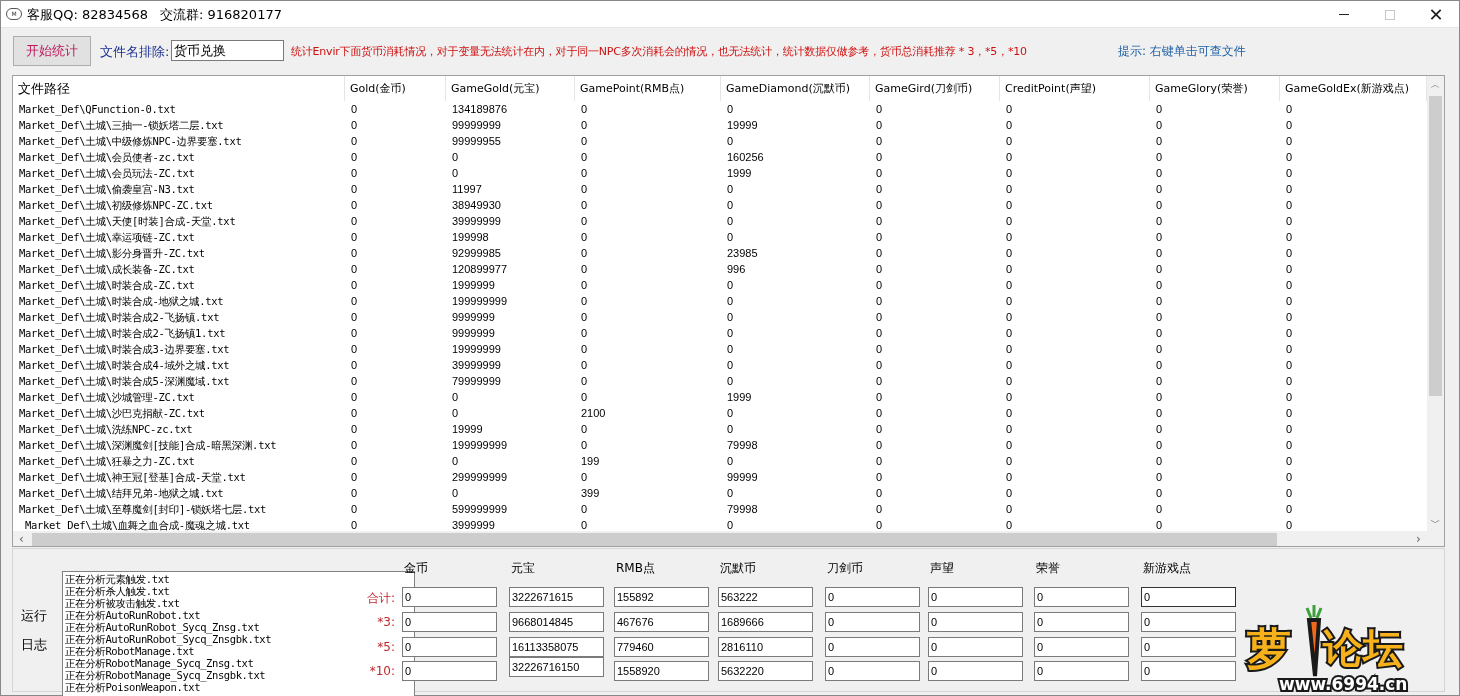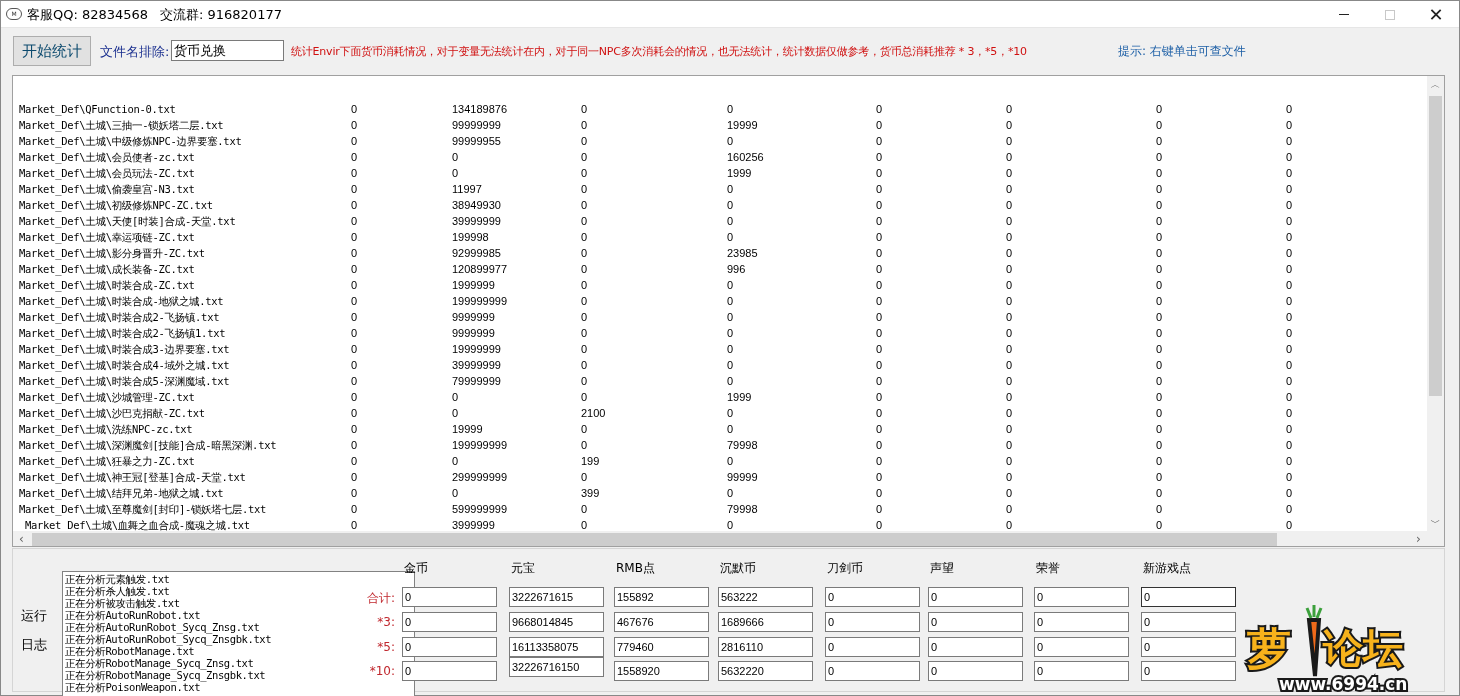--- a/index.html
+++ b/index.html
@@ -13,21 +13,21 @@
   .title-qq { left: 26px; }
   .title-group { left: 159px; }
   .win-btn { position: absolute; top: 0; width: 46px; height: 27px; display: flex; align-items: center; justify-content: center; color: #222; font-size: 14px; }
   .win-min { left: 1320px; }
   .win-max { left: 1366px; color: #bbb; }
   .win-close { left: 1412px; font-size: 18px; }
   .win-min span { display: block; width: 10px; height: 1px; background: #222; }
   .win-max span { display: block; width: 10px; height: 10px; border: 1px solid #c8c8c8; }
 
   
-  .start-btn { position: absolute; left: 12px; top: 35px; width: 78px; height: 30px; background: #e1e1e1; border: 1px solid #adadad; font-size: 15px; color: #0c4a6e; display: flex; align-items: center; justify-content: center; }
+  .start-btn { position: absolute; left: 12px; top: 35px; width: 78px; height: 30px; background: #e1e1e1; border: 1px solid #adadad; font-size: 13px; color: #be185d; display: flex; align-items: center; justify-content: center; }
   .exclude-label { position: absolute; left: 99px; top: 42px; font-size: 13px; color: #1a2f8f; white-space: nowrap; }
   .exclude-input { position: absolute; left: 170px; top: 39px; width: 113px; height: 21px; border: 1px solid #7a7a7a; background: #fff; font-size: 13px; padding: 1px 2px; font-family: "DejaVu Sans", sans-serif; }
   .notice { position: absolute; left: 290px; top: 43px; font-size: 11px; color: #d01010; white-space: nowrap; letter-spacing: -0.2px; }
   .hint { position: absolute; left: 1117px; top: 42px; font-size: 12px; color: #1d5fa6; white-space: nowrap; }
 
   
   .grid { position: absolute; left: 11px; top: 74px; width: 1433px; height: 472px; background: #fff; border: 1px solid #a0a0a0; overflow: hidden; }
   .grid-header { position: absolute; left: 0; top: 0; height: 25px; width: 1414px; background: #fff; }
   .hcell { position: absolute; top: 0; height: 25px; padding-left: 5px; font-size: 11px; line-height: 26px; color: #000; white-space: nowrap; border-right: 1px solid #e5e5e5; overflow: hidden; }
   .hcell.first { font-size: 13px; }
@@ -80,20 +80,31 @@
       </div>
   </div>
 
   <div class="start-btn">开始统计</div>
   <span class="exclude-label">文件名排除:</span>
   <input class="exclude-input" type="text" value="货币兑换" style="">
   <span class="notice">统计Envir下面货币消耗情况，对于变量无法统计在内，对于同一NPC多次消耗会的情况，也无法统计，统计数据仅做参考，货币总消耗推荐 * 3，*5，*10</span>
   <span class="hint">提示: 右键单击可查文件</span>
 
   <div class="grid">
+    <div class="grid-header" id="grid-header">
+        <div class="hcell first" style="left: 0px; width: 332px;">文件路径</div>
+        <div class="hcell" style="left: 332px; width: 101px;">Gold(金币)</div>
+        <div class="hcell" style="left: 433px; width: 129px;">GameGold(元宝)</div>
+        <div class="hcell" style="left: 562px; width: 146px;">GamePoint(RMB点)</div>
+        <div class="hcell" style="left: 708px; width: 149px;">GameDiamond(沉默币)</div>
+        <div class="hcell" style="left: 857px; width: 130px;">GameGird(刀剑币)</div>
+        <div class="hcell" style="left: 987px; width: 150px;">CreditPoint(声望)</div>
+        <div class="hcell" style="left: 1137px; width: 130px;">GameGlory(荣誉)</div>
+        <div class="hcell" style="left: 1267px; width: 147px;">GameGoldEx(新游戏点)</div>
+      </div>
     <div class="grid-body" id="grid-body">
         <div class="row" style="top: 0px;">
           <div class="cell" style="left: 0px;">Market_Def\QFunction-0.txt</div>
           <div class="cell num" style="left: 332px;">0</div>
           <div class="cell num" style="left: 433px;">134189876</div>
           <div class="cell num" style="left: 562px;">0</div>
           <div class="cell num" style="left: 708px;">0</div>
           <div class="cell num" style="left: 857px;">0</div>
           <div class="cell num" style="left: 987px;">0</div>
           <div class="cell num" style="left: 1137px;">0</div>

